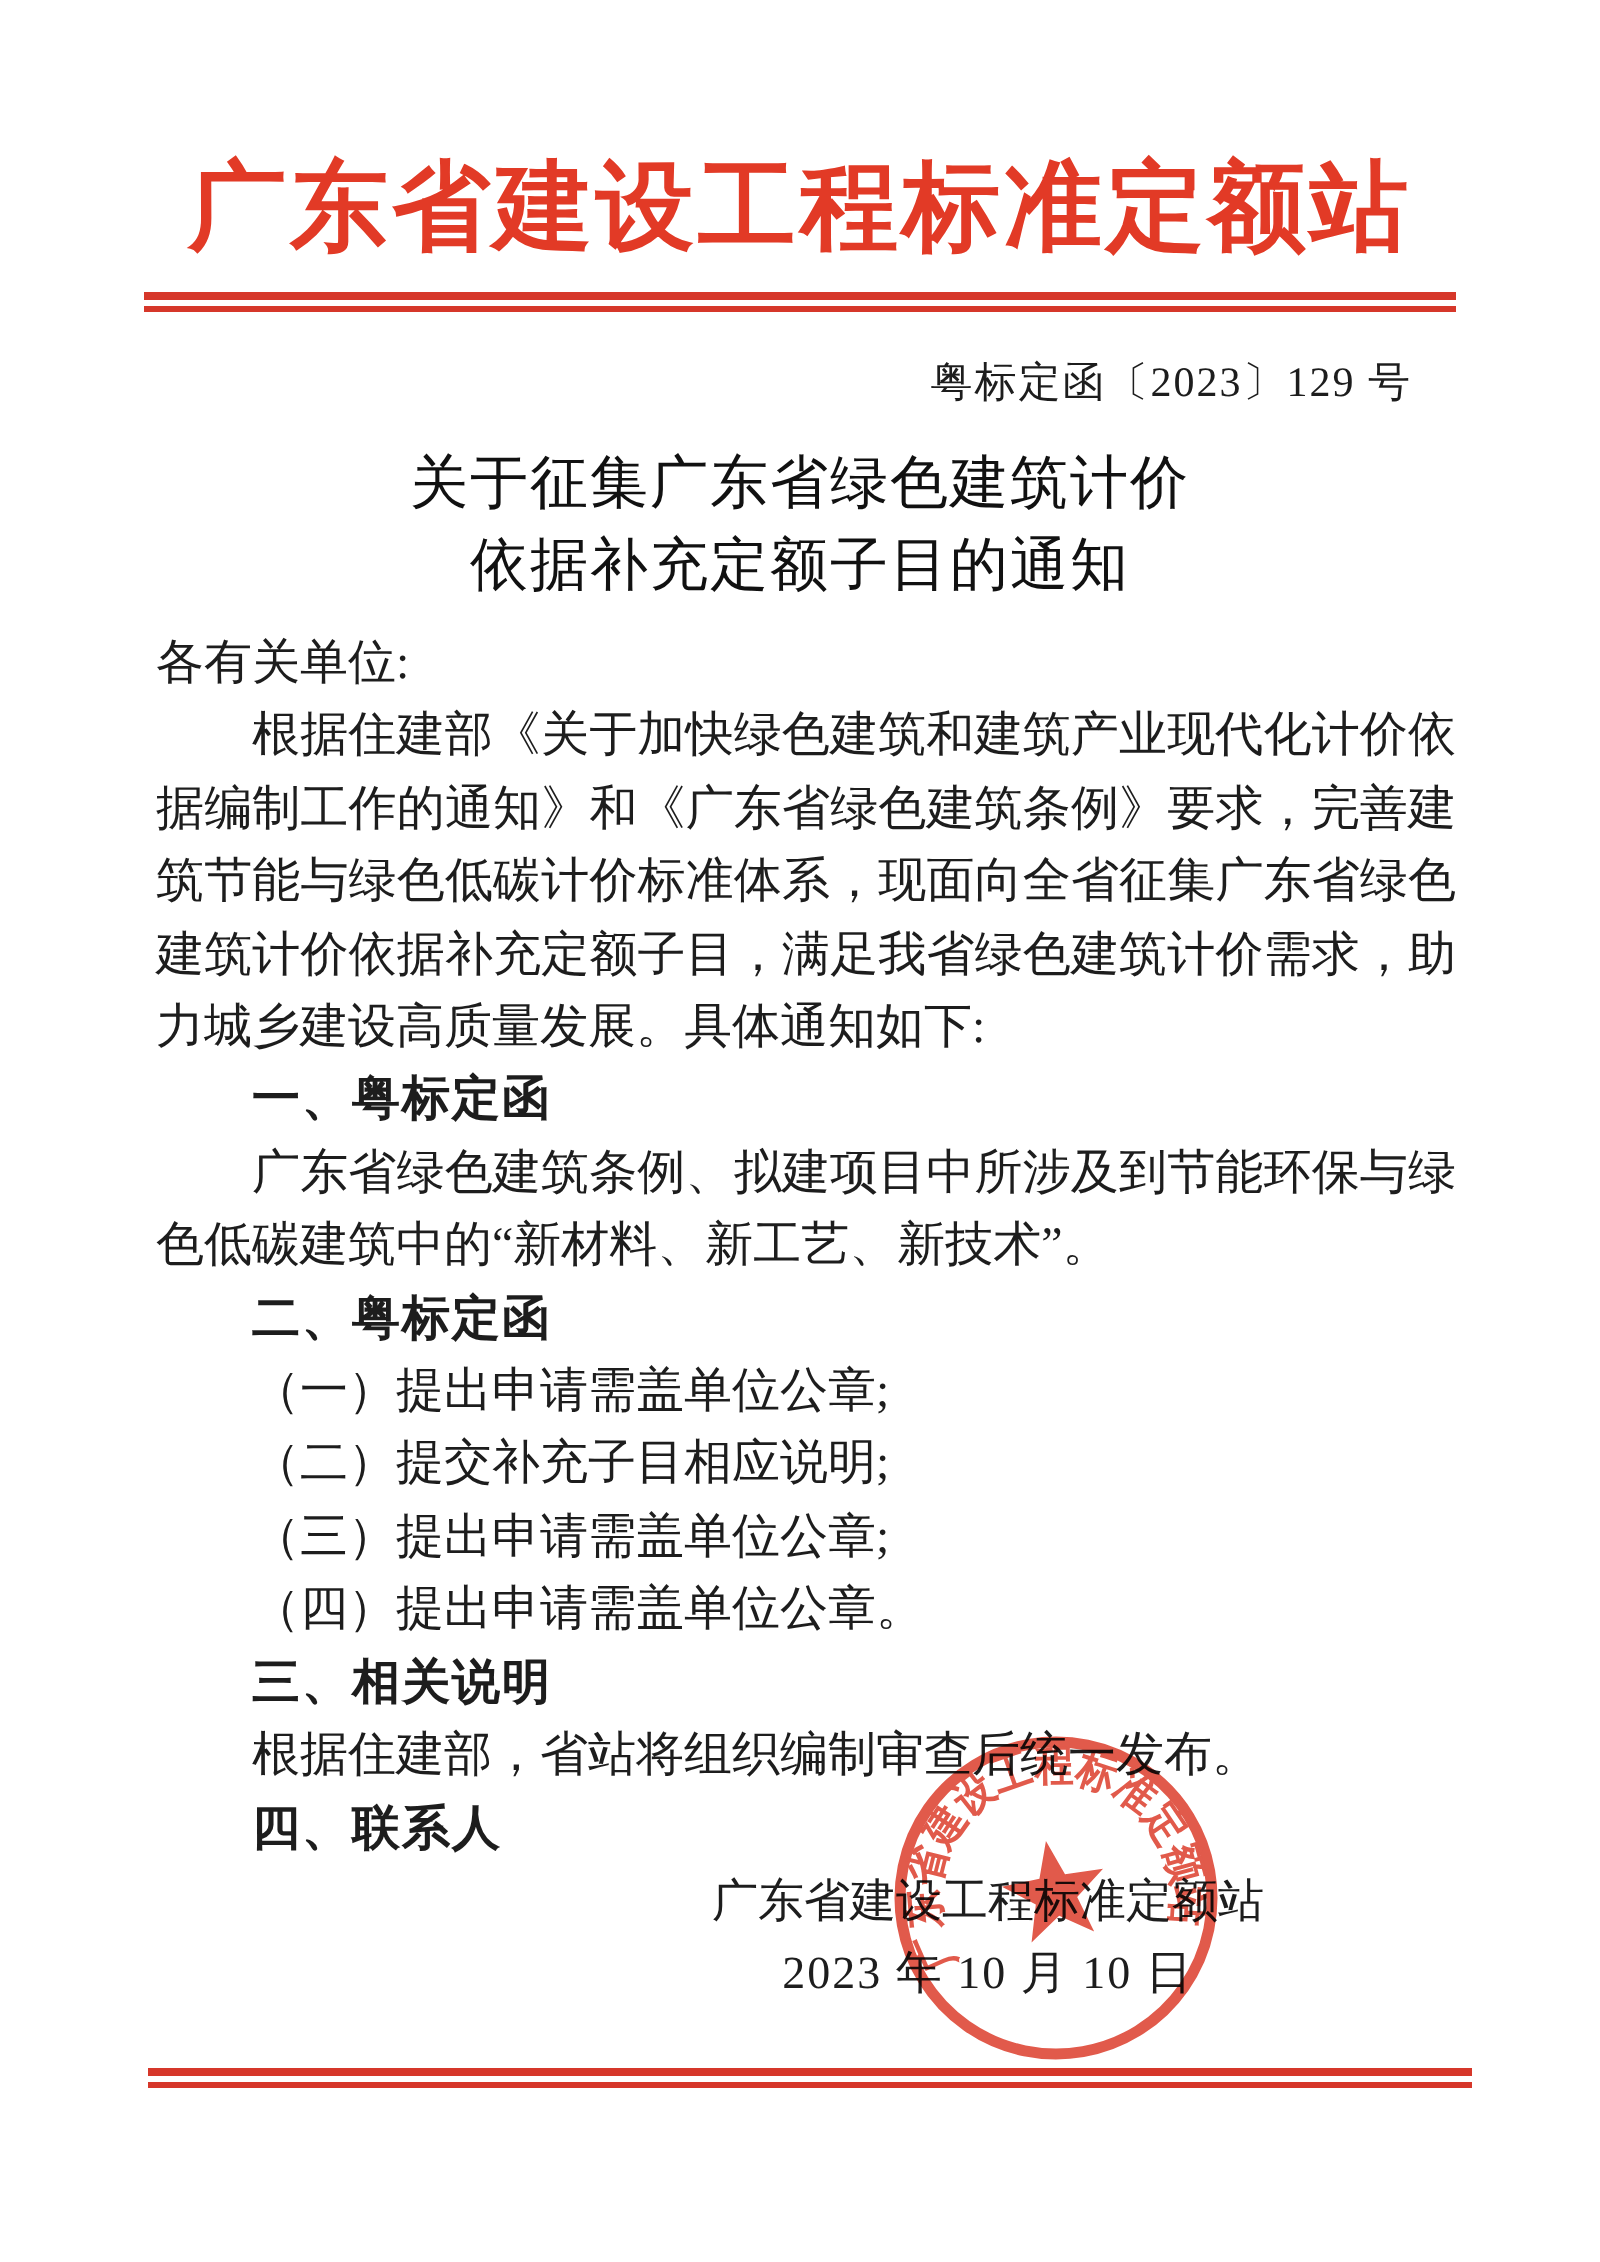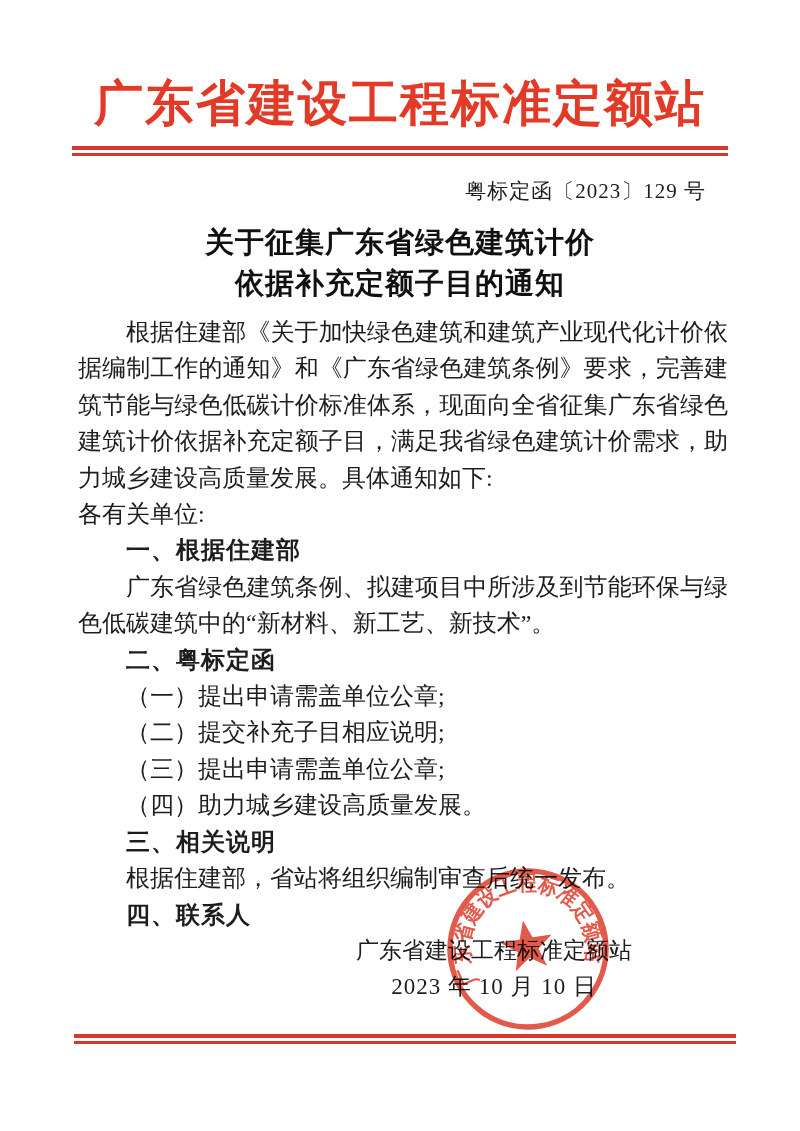--- a/index.html
+++ b/index.html
@@ -37,21 +37,21 @@
     text-align:right;
     font-size:21px;
     line-height:27px;
     letter-spacing:1px;
   }
   .doc-title{
     margin:17px 0 0 0;
     text-align:center;
     font-size:29px;
     line-height:41px;
-    font-weight:bold;
+    font-weight:normal;
     letter-spacing:1px;
     color:#111111;
   }
   .doc-body{
     margin:10px 72px 0 78px;
     font-size:24px;
     line-height:36.4px;
     text-align:justify;
     word-break:break-all;
   }
@@ -101,29 +101,29 @@
   </div>
 
   <div class="doc-number">粤标定函〔2023〕129 号</div>
 
   <div class="doc-title">
     <span>关于征集广东省绿色建筑计价</span><br>
     <span>依据补充定额子目的通知</span>
   </div>
 
   <div class="doc-body" id="body-container">
+      <div class="block salutation">各有关单位:</div>
       <div class="block paragraph">根据住建部《关于加快绿色建筑和建筑产业现代化计价依据编制工作的通知》和《广东省绿色建筑条例》要求，完善建筑节能与绿色低碳计价标准体系，现面向全省征集广东省绿色建筑计价依据补充定额子目，满足我省绿色建筑计价需求，助力城乡建设高质量发展。具体通知如下:</div>
-      <div class="block salutation">各有关单位:</div>
-      <div class="block heading">一、根据住建部</div>
+      <div class="block heading">一、粤标定函</div>
       <div class="block paragraph">广东省绿色建筑条例、拟建项目中所涉及到节能环保与绿色低碳建筑中的“新材料、新工艺、新技术”。</div>
       <div class="block heading">二、粤标定函</div>
       <div class="block list-item">（一）提出申请需盖单位公章;</div>
       <div class="block list-item">（二）提交补充子目相应说明;</div>
       <div class="block list-item">（三）提出申请需盖单位公章;</div>
-      <div class="block list-item">（四）助力城乡建设高质量发展。</div>
+      <div class="block list-item">（四）提出申请需盖单位公章。</div>
       <div class="block heading">三、相关说明</div>
       <div class="block paragraph">根据住建部，省站将组织编制审查后统一发布。</div>
       <div class="block heading">四、联系人</div>
     </div>
 
   <div class="signature">
     <div class="sig-inner">
       <div class="sig-org">广东省建设工程标准定额站</div>
       <div class="sig-date">2023 年 10 月 10 日</div>
     </div>

